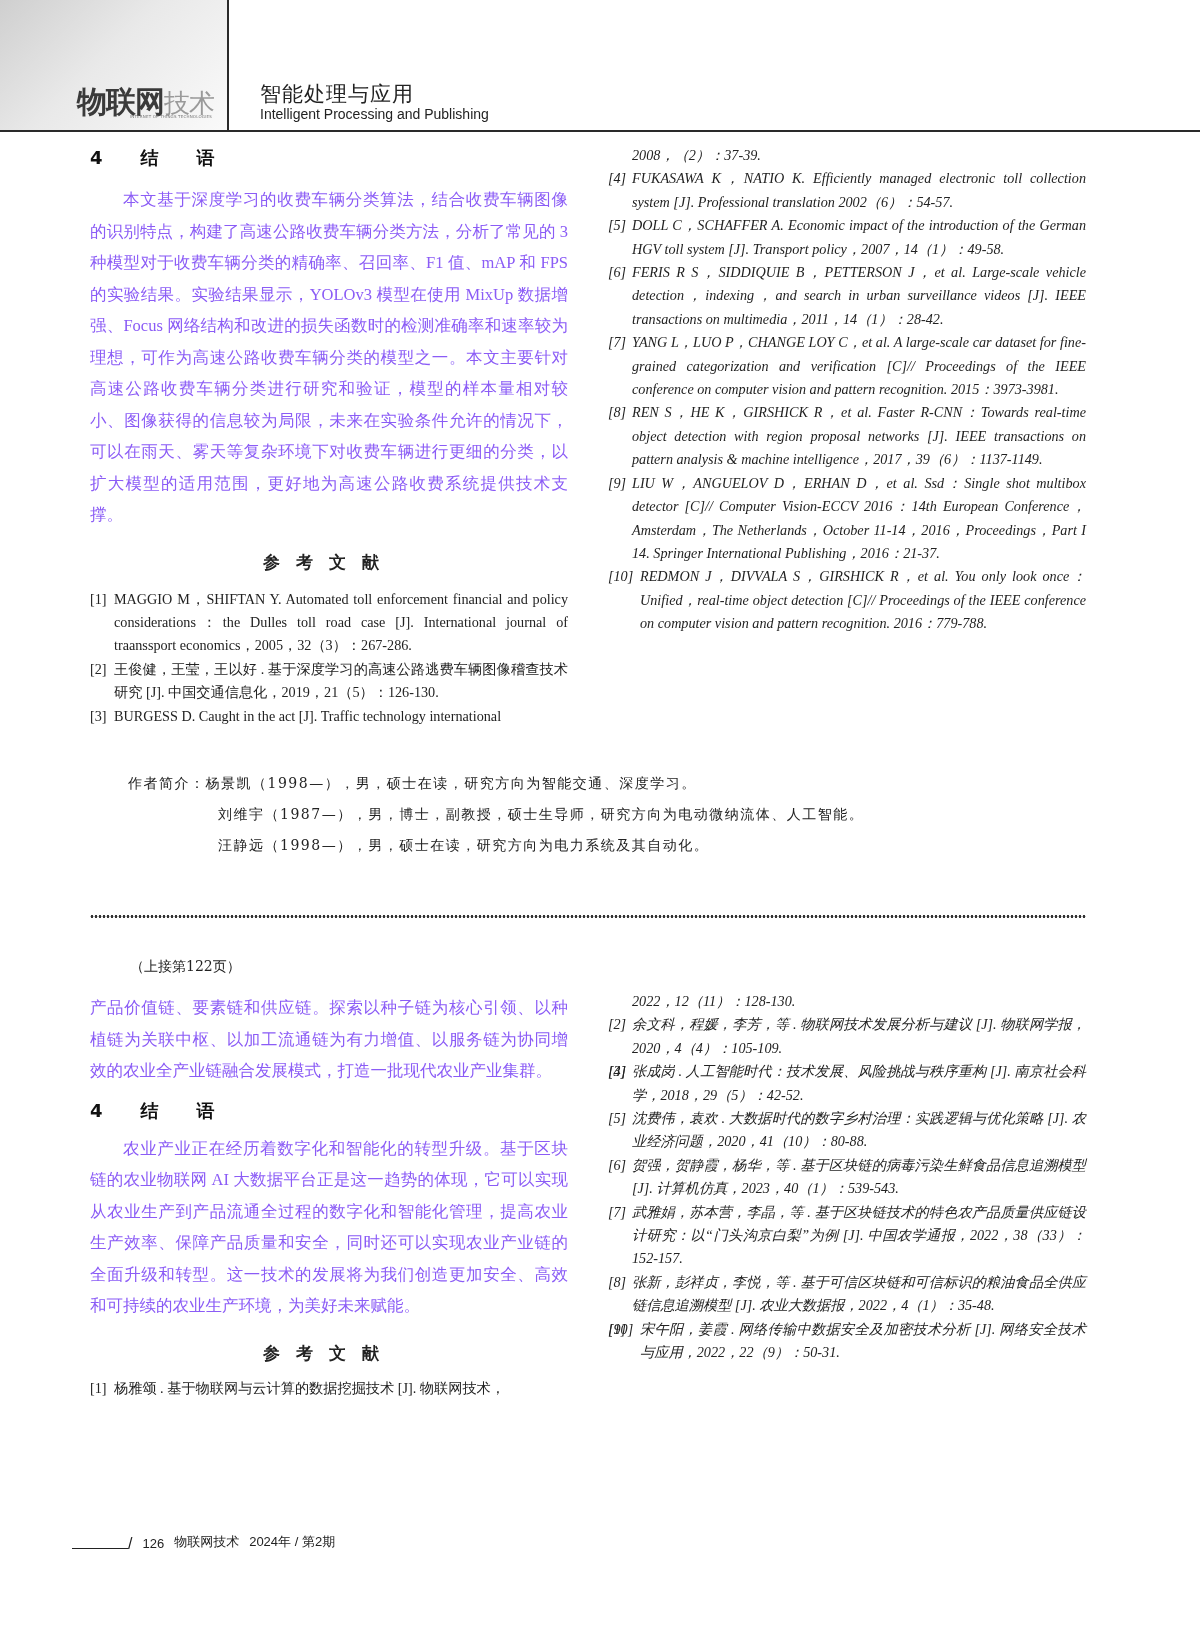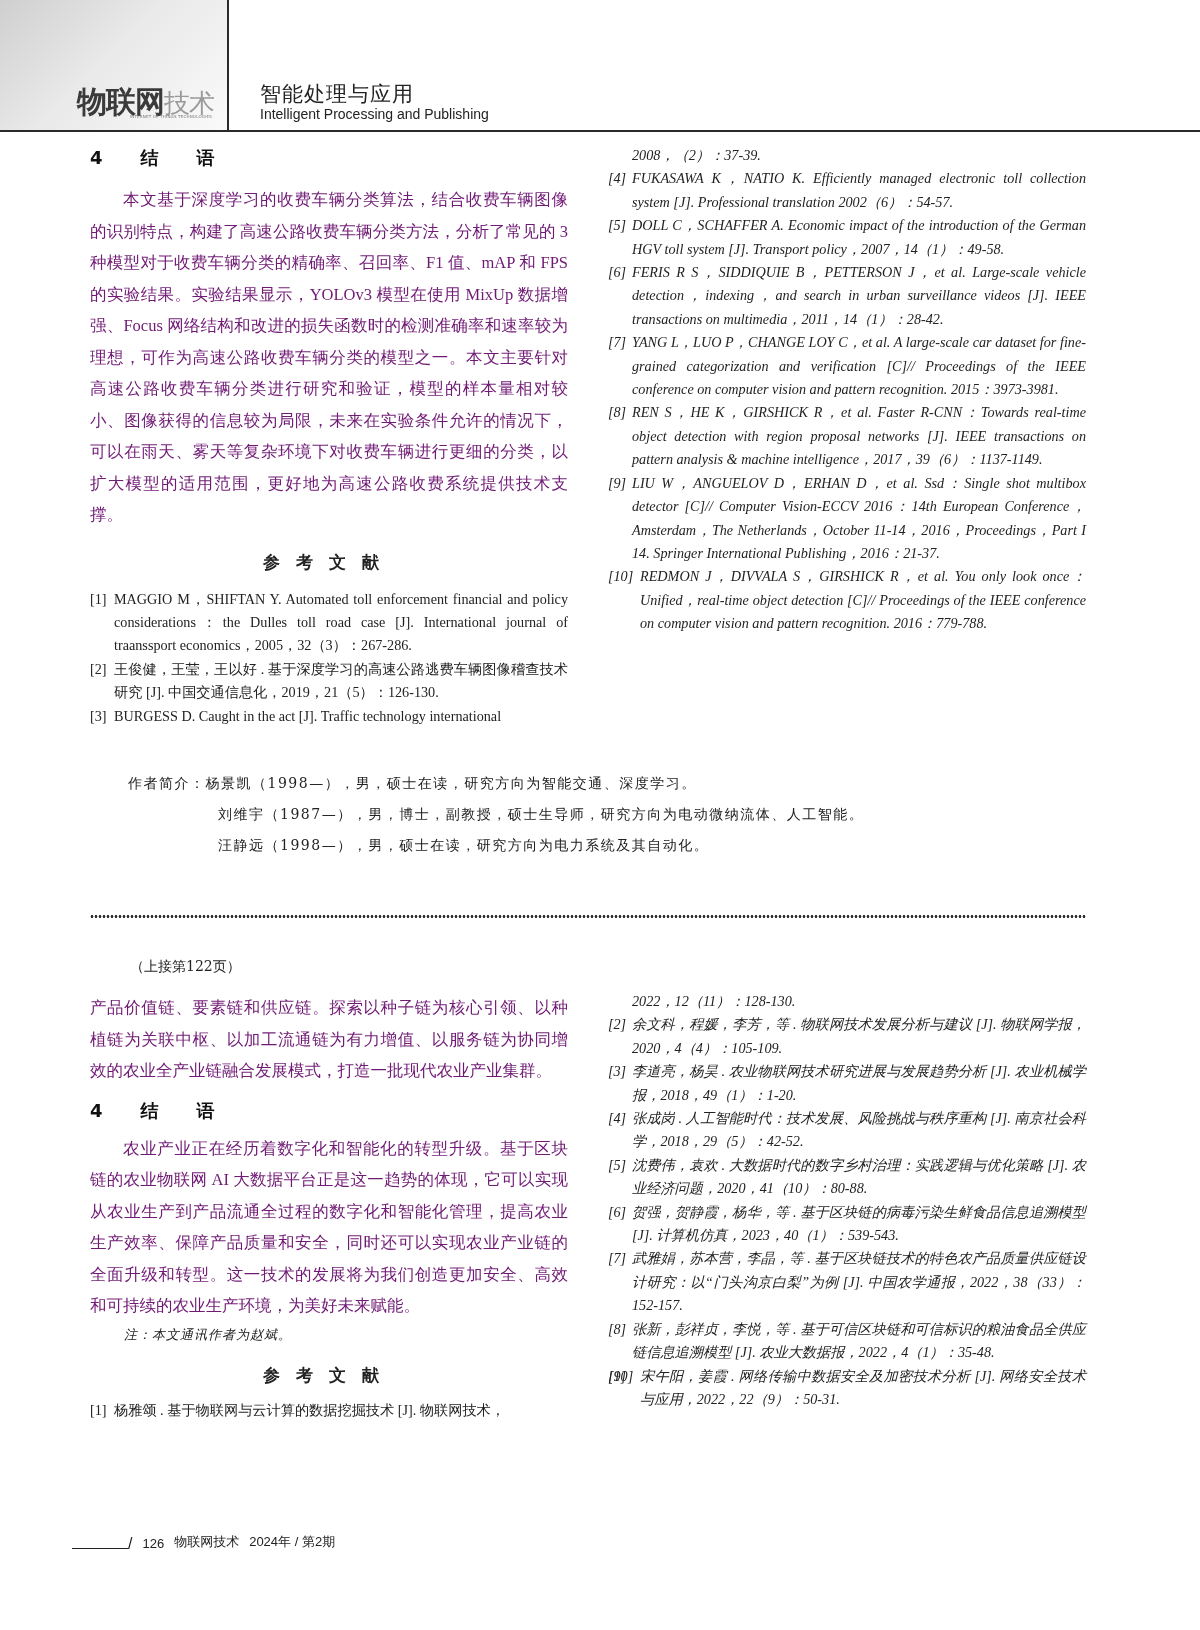--- a/index.html
+++ b/index.html
@@ -20,21 +20,21 @@
   .section-title { position: absolute; left: 260px; top: 80px; font-family: "DejaVu Sans", sans-serif;
     font-size: 21px; color: #222; letter-spacing: 1px; }
   .section-subtitle { position: absolute; left: 260px; top: 106px; font-family: "Liberation Sans", sans-serif;
     font-size: 14px; color: #222; }
 
   
   .col-left { position: absolute; left: 90px; width: 478px; }
   .col-right { position: absolute; left: 608px; width: 478px; font-style: italic; }
 
   h2.sec { font-family: "DejaVu Sans", sans-serif; font-weight: bold; font-size: 18px; word-spacing: 12px; letter-spacing: 10px; color: #111; }
-  p.body { font-size: 16.5px; line-height: 31.5px; text-align: justify; text-indent: 2em; color: #701a75; }
+  p.body { font-size: 16.5px; line-height: 31.5px; text-align: justify; text-indent: 2em; color: #8b5cf6; }
   p.body.noindent { text-indent: 0; }
   .note { font-family: "DejaVu Serif", serif; font-size: 13px; font-style: italic; color: #222; padding-left: 34px; letter-spacing: 1px; }
   .ref-title { text-align: center; font-family: "DejaVu Sans", sans-serif; font-weight: bold; font-size: 17px; letter-spacing: 16px; color: #222; }
 
   .ref { font-size: 14.2px; line-height: 23.4px; color: #222; position: relative; padding-left: 24px; text-align: justify; }
   .ref .num { position: absolute; left: 0; top: 0; }
   .ref.wide { padding-left: 32px; }
 
   .bio { position: absolute; left: 128px; top: 768px; font-family: "DejaVu Serif", serif; font-size: 14px; line-height: 31px; color: #222; letter-spacing: 1.5px; }
   .bio .row { white-space: nowrap; }
@@ -94,31 +94,30 @@
 </div>
 
 <div class="divider"></div>
 
 <div class="cont">（上接第122页）</div>
 
 <div class="col-left" style="top:992px;">
   <p class="body noindent">产品价值链、要素链和供应链。探索以种子链为核心引领、以种植链为关联中枢、以加工流通链为有力增值、以服务链为协同增效的农业全产业链融合发展模式，打造一批现代农业产业集群。</p>
   <h2 class="sec" style="margin-top:12px;">4　结　语</h2>
   <p class="body" style="margin-top:10px;">农业产业正在经历着数字化和智能化的转型升级。基于区块链的农业物联网 AI 大数据平台正是这一趋势的体现，它可以实现从农业生产到产品流通全过程的数字化和智能化管理，提高农业生产效率、保障产品质量和安全，同时还可以实现农业产业链的全面升级和转型。这一技术的发展将为我们创造更加安全、高效和可持续的农业生产环境，为美好未来赋能。</p>
-  <div class="note" style="margin-top:4px;">注：本文通讯作者为赵斌。</div>
   <div class="ref-title" style="margin-top:20px;">参考文献</div>
   <div style="margin-top:12px;">
     <div class="ref"><span class="num">[1]</span><span>杨雅颂 . 基于物联网与云计算的数据挖掘技术 [J]. 物联网技术，</span></div>
   </div>
 </div>
 
 <div class="col-right" style="top:990px;">
   <div class="ref"><span>2022，12（11）：128-130.</span></div>
   <div class="ref"><span class="num">[2]</span><span>余文科，程媛，李芳，等 . 物联网技术发展分析与建议 [J]. 物联网学报，2020，4（4）：105-109.</span></div>
-  <div class="ref"><span class="num">[3]</span><span>李道亮，杨昊 . 农业物联网技术研究进展与发展趋势分析 [J]. 农业机械学报，2018，49（1）：1-20.</span></div>
+  <div class="ref"><span class="num">[3]</span></div>
   <div class="ref"><span class="num">[4]</span><span>张成岗 . 人工智能时代：技术发展、风险挑战与秩序重构 [J]. 南京社会科学，2018，29（5）：42-52.</span></div>
   <div class="ref"><span class="num">[5]</span><span>沈费伟，袁欢 . 大数据时代的数字乡村治理：实践逻辑与优化策略 [J]. 农业经济问题，2020，41（10）：80-88.</span></div>
   <div class="ref"><span class="num">[6]</span><span>贺强，贺静霞，杨华，等 . 基于区块链的病毒污染生鲜食品信息追溯模型 [J]. 计算机仿真，2023，40（1）：539-543.</span></div>
   <div class="ref"><span class="num">[7]</span><span>武雅娟，苏本营，李晶，等 . 基于区块链技术的特色农产品质量供应链设计研究：以“门头沟京白梨”为例 [J]. 中国农学通报，2022，38（33）：152-157.</span></div>
   <div class="ref"><span class="num">[8]</span><span>张新，彭祥贞，李悦，等 . 基于可信区块链和可信标识的粮油食品全供应链信息追溯模型 [J]. 农业大数据报，2022，4（1）：35-48.</span></div>
   <div class="ref"><span class="num">[9]</span></div>
   <div class="ref wide"><span class="num">[10]</span><span>宋午阳，姜霞 . 网络传输中数据安全及加密技术分析 [J]. 网络安全技术与应用，2022，22（9）：50-31.</span></div>
 </div>
 
 <div class="footer">

